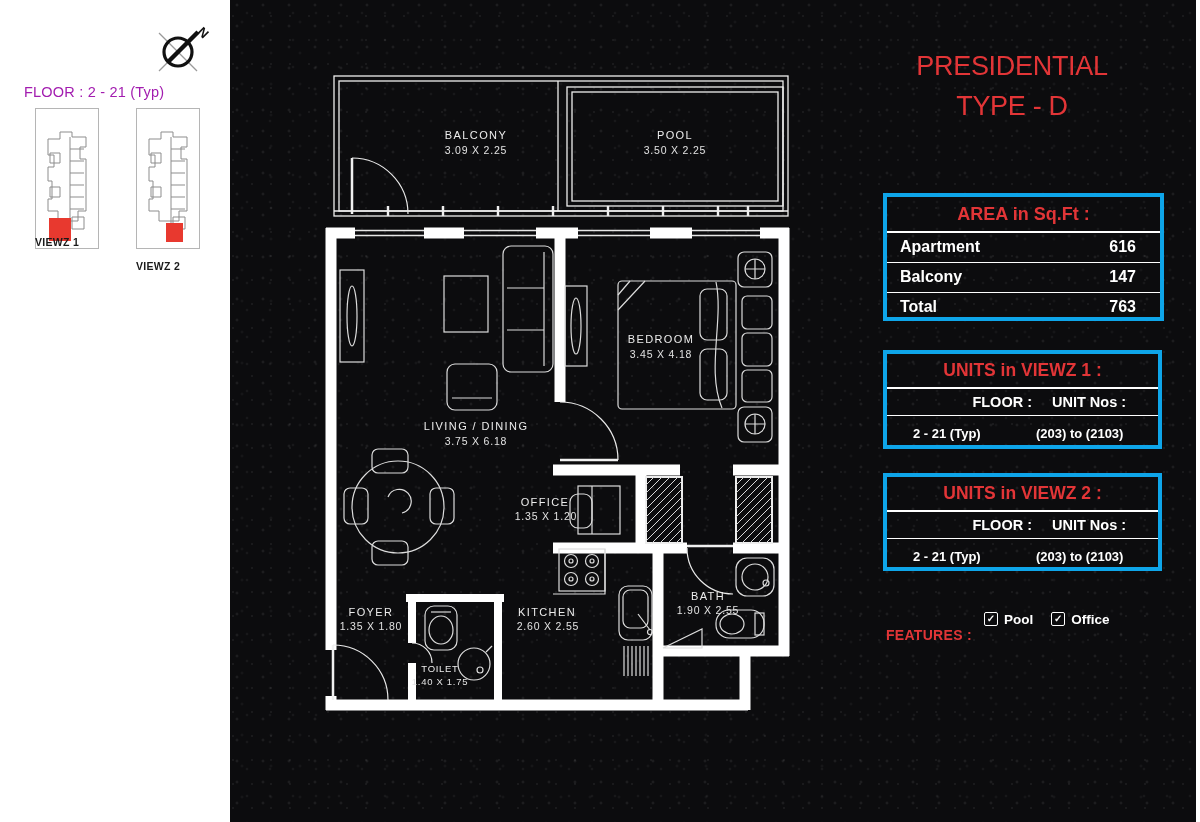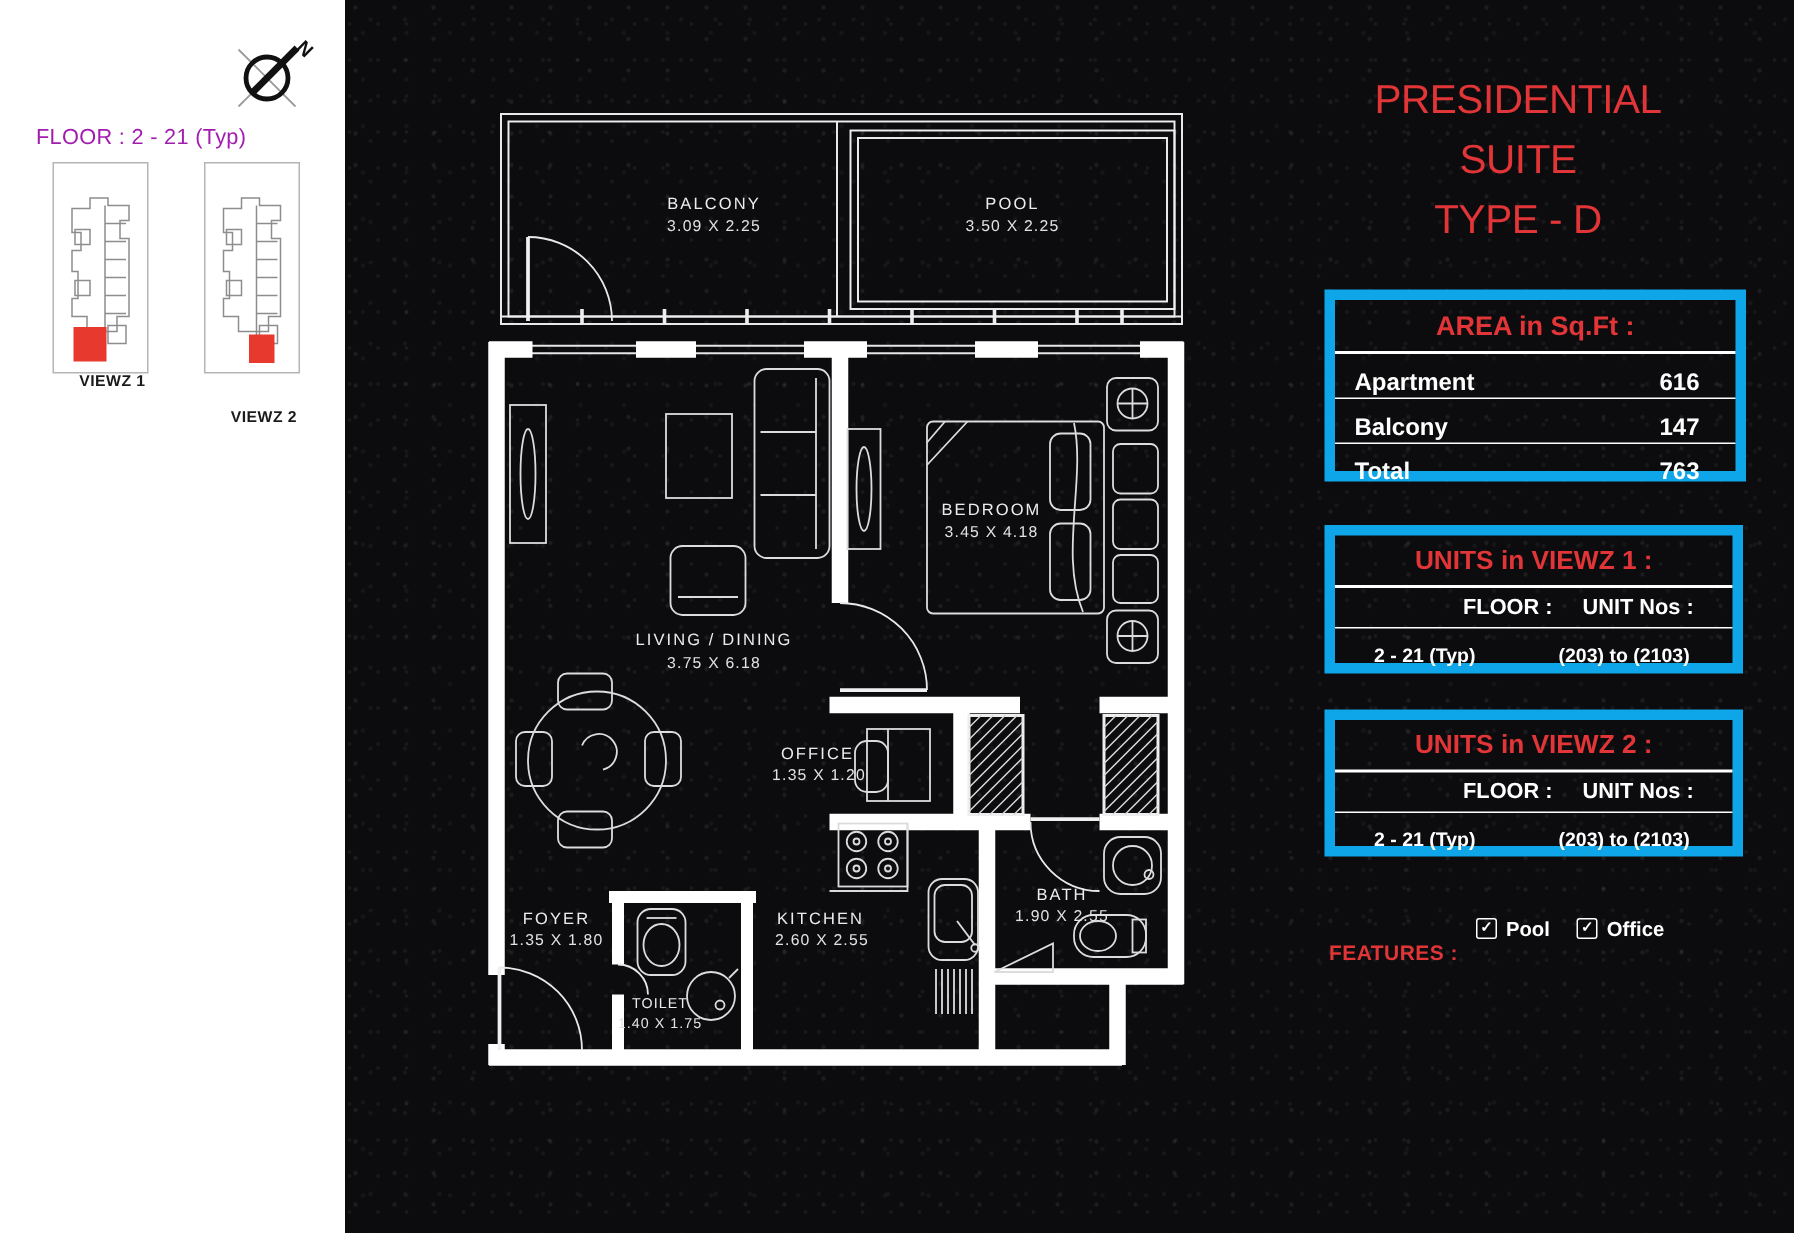--- a/index.html
+++ b/index.html
@@ -13,21 +13,21 @@
       radial-gradient(circle at 17px 13px,rgba(255,255,255,0.05) 0 1px,   rgba(255,255,255,0) 1.7px),
       radial-gradient(circle at 3px 16px, rgba(255,255,255,0.06) 0 0.9px, rgba(255,255,255,0) 1.5px),
       radial-gradient(circle at 12px 22px,rgba(255,255,255,0.045)0 1.1px, rgba(255,255,255,0) 1.8px),
       radial-gradient(circle at 22px 7px, rgba(255,255,255,0.05) 0 0.8px, rgba(255,255,255,0) 1.4px);
     background-size:26px 21px,23px 27px,19px 24px,29px 31px,21px 17px;}
   
   .floor-label{position:absolute;left:24px;top:84px;font-size:14.5px;color:#a21caf;letter-spacing:.2px;}
   .keyplan{position:absolute;top:108px;width:62px;height:139px;border:1px solid #b5b5b5;background:#fff;}
   .keyplan svg{display:block;width:62px;height:139px;}
   .kp1{left:35px;} .kp2{left:136px;}
-  .viewz-label{position:absolute;top:248px;width:62px;text-align:right;font-size:10.5px;
+  .viewz-label{position:absolute;top:236px;width:62px;text-align:left;font-size:10.5px;
                font-weight:600;color:#1a1a1a;letter-spacing:.3px;}
   .vl1{left:35px;} .vl2{left:136px;margin-top:24px;}
   .compass{position:absolute;left:150px;top:20px;}
   
   svg.plan{position:absolute;left:315px;top:55px;width:490px;height:670px;}
   .thin  *{stroke:#eeeeee;stroke-width:1.3;fill:none;}
   .walls *{stroke:#ffffff;stroke-width:11;fill:none;}
   .twall *{stroke:#ffffff;stroke-width:8;fill:none;}
   .furn  *{stroke:#dcdcdc;stroke-width:1.2;fill:none;}
   .doorline{stroke:#f0f0f0;stroke-width:2.5;fill:none;}
@@ -37,26 +37,26 @@
   .posts{stroke:#eeeeee;stroke-width:2.4;fill:none;}
   .glaze{stroke:#e6e6e6;stroke-width:1.3;fill:none;}
   text.rlab{font-family:"Liberation Sans",sans-serif;font-size:11px;letter-spacing:1.4px;
             fill:#ececec;text-anchor:middle;}
   text.rdim{font-family:"Liberation Sans",sans-serif;font-size:10.5px;letter-spacing:.8px;
             fill:#e2e2e2;text-anchor:middle;}
   text.small{font-size:9.5px;letter-spacing:.7px;}
   
   .suite-title{position:absolute;left:880px;top:46px;width:264px;text-align:center;
     color:#e23537;font-weight:normal;font-size:27px;line-height:40px;letter-spacing:-.3px;}
-  .tbl{position:absolute;left:883px;width:281px;border:7px solid #0ea5e9;box-sizing:border-box;
+  .tbl{position:absolute;left:883px;width:281px;border:4px solid #0ea5e9;box-sizing:border-box;
        color:#ffffff;font-weight:bold;}
   .area-tbl{top:193px;height:128px;}
   .tbl-head{height:34px;line-height:34px;text-align:center;color:#e23537;font-size:18px;
             border-bottom:2px solid #ffffff;}
-  .area-row{height:28.8px;display:flex;align-items:flex-end;padding:0 24px 0 13px;font-size:16px;
+  .area-row{height:28.8px;display:flex;align-items:center;padding:0 24px 0 13px;font-size:16px;
             border-bottom:1.5px solid #ffffff;}
   .area-row:last-child{border-bottom:none;gap:47px;}
   .area-row .val{margin-left:auto;}
   .units-tbl{width:279px;}
   .ut1{top:350px;height:99px;} .ut2{top:473px;height:98px;}
   .units-head{height:33px;line-height:33px;text-align:center;color:#e23537;font-size:17.5px;
               border-bottom:2px solid #ffffff;}
   .units-cols{height:26px;display:flex;align-items:center;font-size:14.5px;
               border-bottom:1.5px solid #ffffff;text-align:right;}
   .units-vals{height:34px;display:flex;align-items:center;font-size:13px;}
@@ -256,21 +256,20 @@
       <text class="rdim" x="708" y="614">1.90 X 2.55</text>
       <text class="rlab" x="371" y="616">FOYER</text>
       <text class="rdim" x="371" y="630">1.35 X 1.80</text>
       <text class="rlab small" x="440" y="672">TOILET</text>
       <text class="rdim small" x="440" y="685">1.40 X 1.75</text>
     </g>
   </svg>
 
   <div class="suite-title">
     <div>PRESIDENTIAL</div>
-    <div>SUITE</div>
     <div>TYPE - D</div>
   </div>
 
   <div class="tbl area-tbl">
     <div class="tbl-head">AREA in Sq.Ft :</div>
     <div class="area-row">
       <span>Apartment</span>
       <span class="val">616</span>
     </div>
     <div class="area-row">

